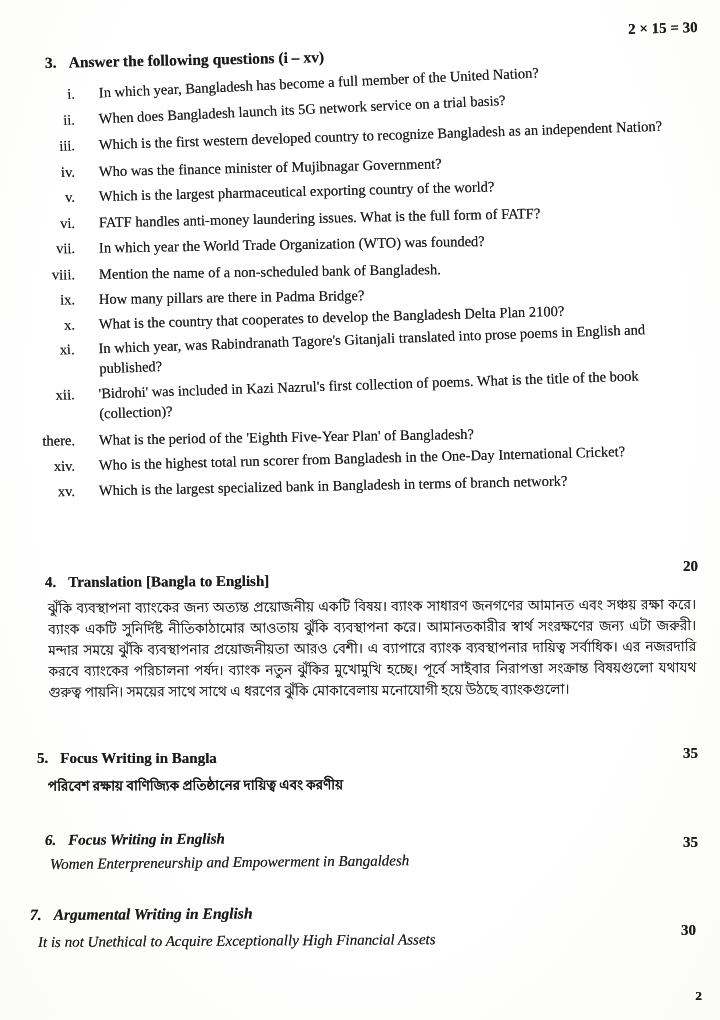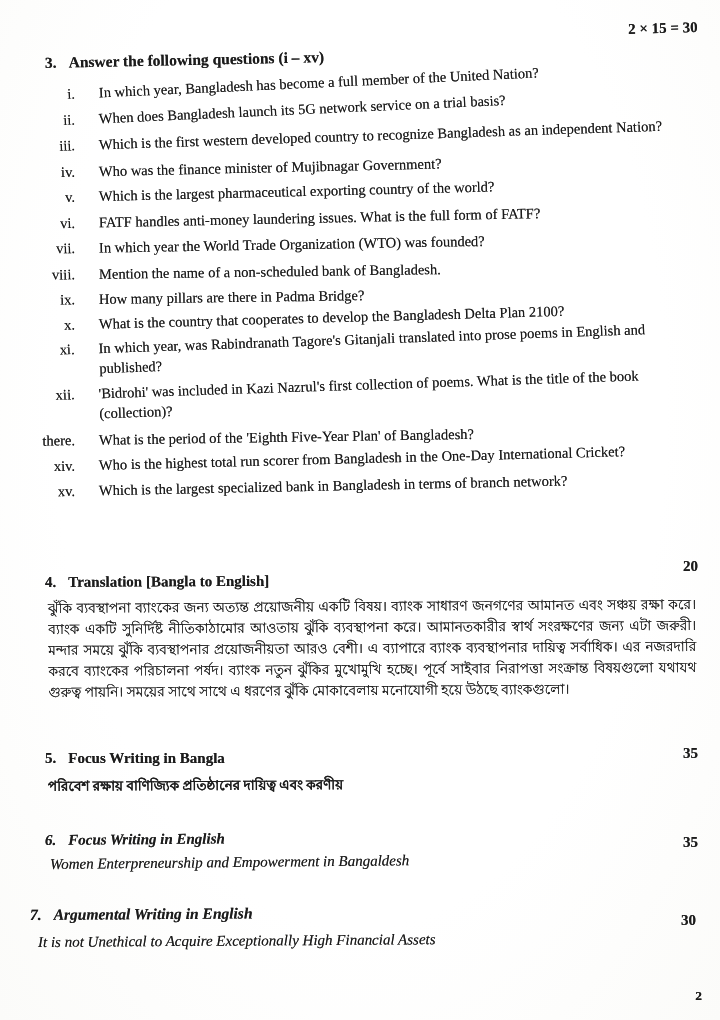--- a/index.html
+++ b/index.html
@@ -108,21 +108,21 @@
     right: 24px;
     font-size: 13.8px;
     line-height: 21px;
     text-align: justify;
     transform: rotate(-0.35deg);
     transform-origin: 0 0;
   }
 
   
   .sec5 { top: 742px; height: 70px; }
-  .sec5 .sec-head { top: 8px; left: 45px; }
+  .sec5 .sec-head { top: 8px; left: 37px; }
   .sec5 .marks { top: 3px; }
   .sec5 .topic {
     position: absolute;
     top: 33px;
     left: 48px;
     font-size: 13.5px;
     font-weight: bold;
     transform: rotate(-0.3deg);
   }
 
@@ -136,21 +136,21 @@
     left: 50px;
     font-size: 15px;
     font-style: italic;
     transform: rotate(-0.6deg);
     transform-origin: 0 50%;
   }
 
   
   .sec7 { top: 898px; height: 70px; }
   .sec7 .sec-head { top: 8px; left: 30px; font-size: 15.5px; font-style: italic; transform: rotate(-0.4deg); }
-  .sec7 .marks { top: 14px; right: 24px; }
+  .sec7 .marks { top: 24px; right: 24px; }
   .sec7 .topic {
     position: absolute;
     top: 36px;
     left: 38px;
     font-size: 15px;
     font-style: italic;
     transform: rotate(-0.4deg);
     transform-origin: 0 50%;
   }
 

